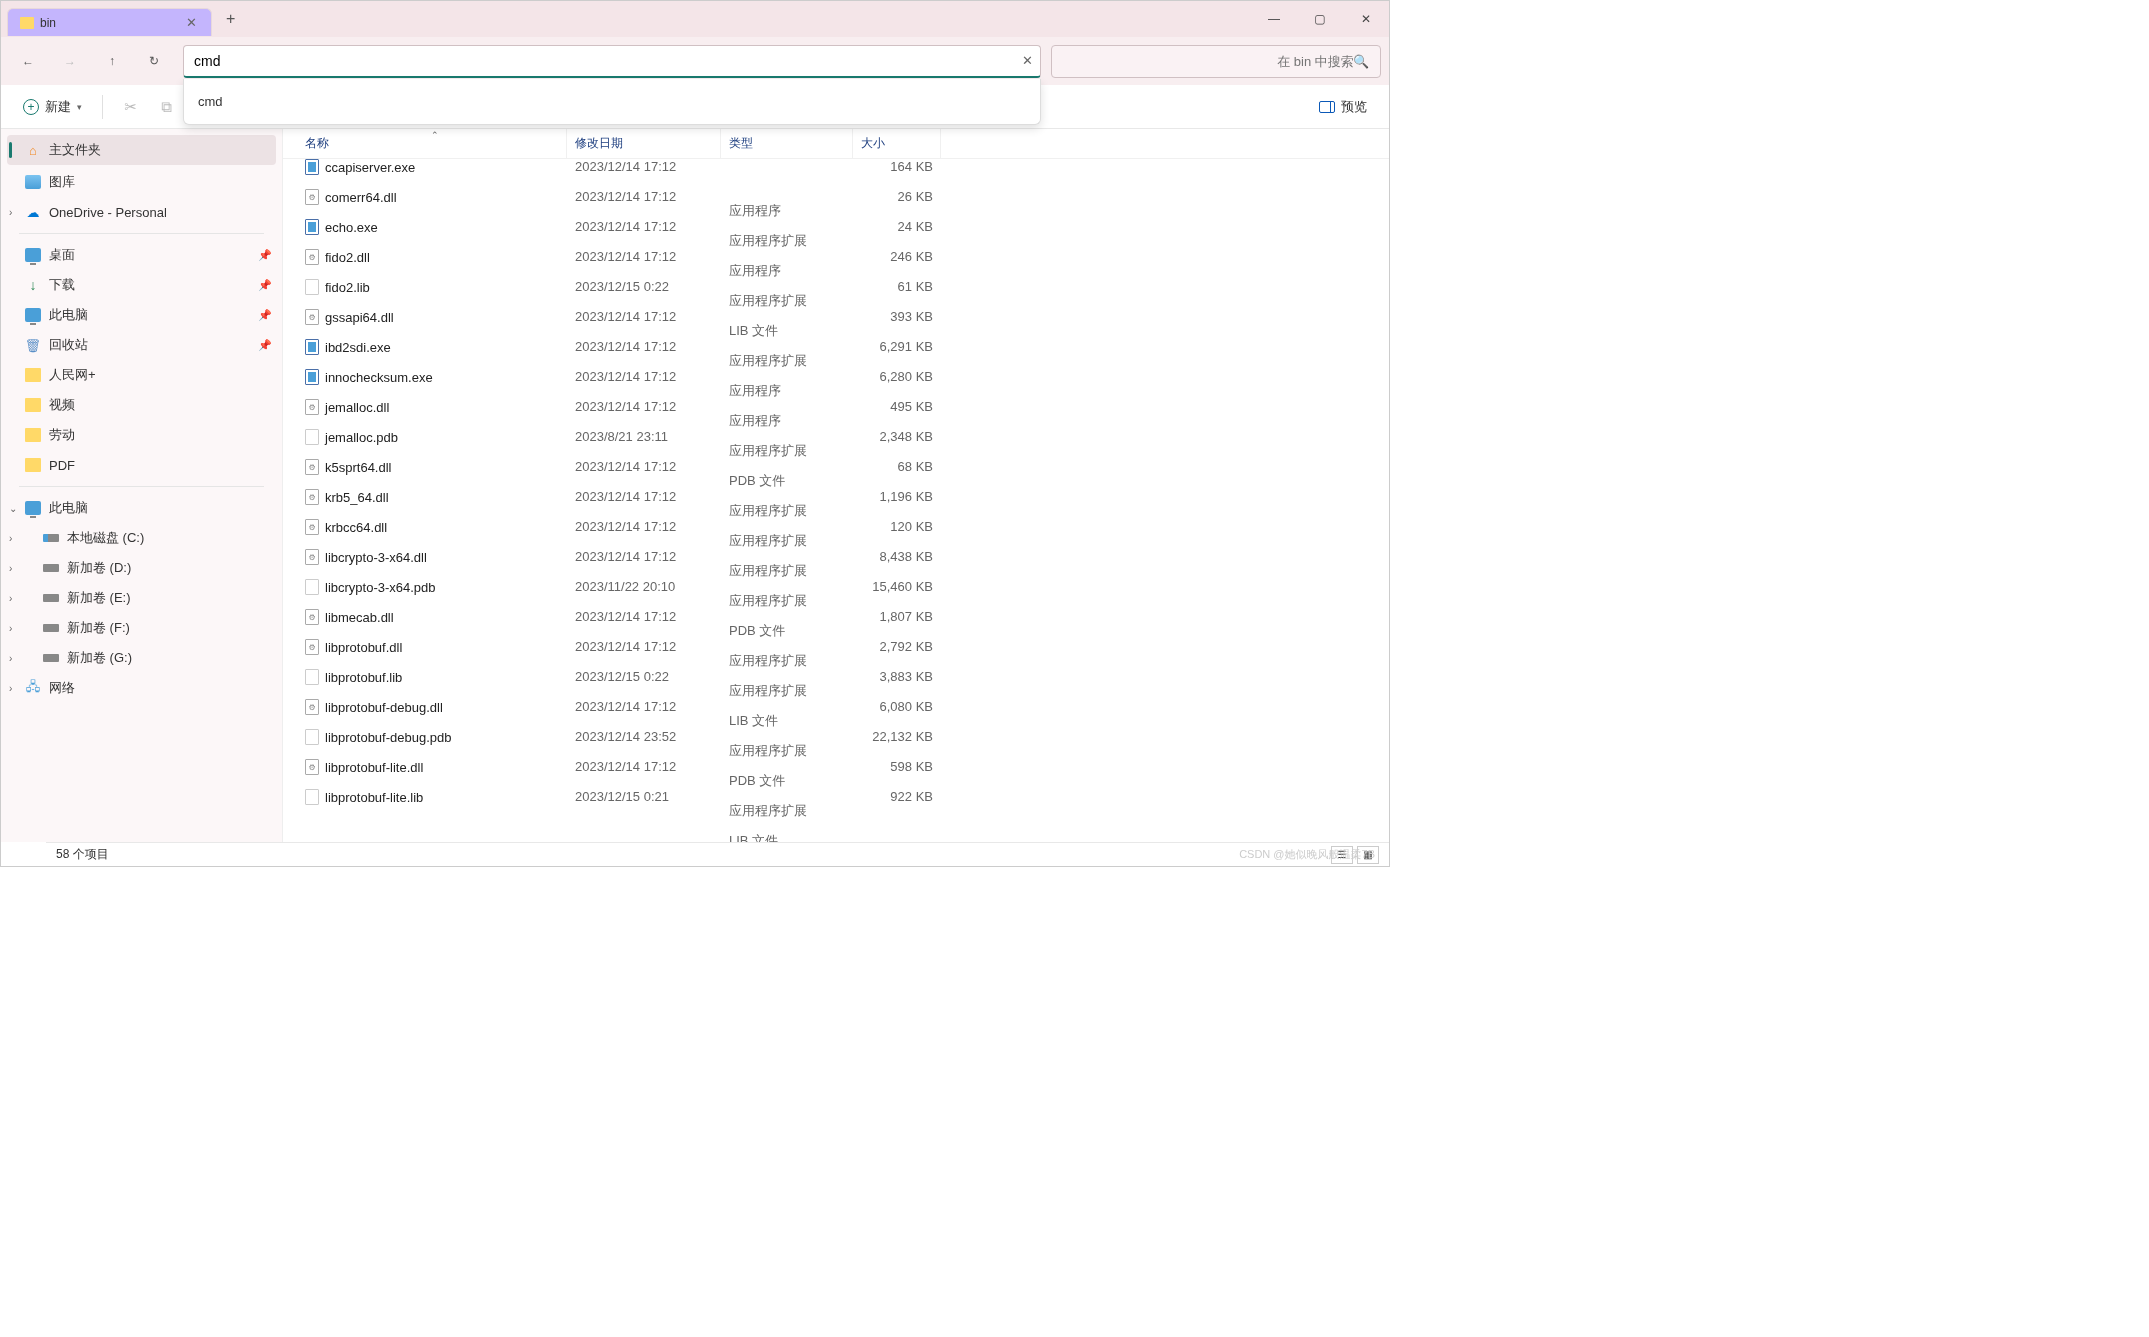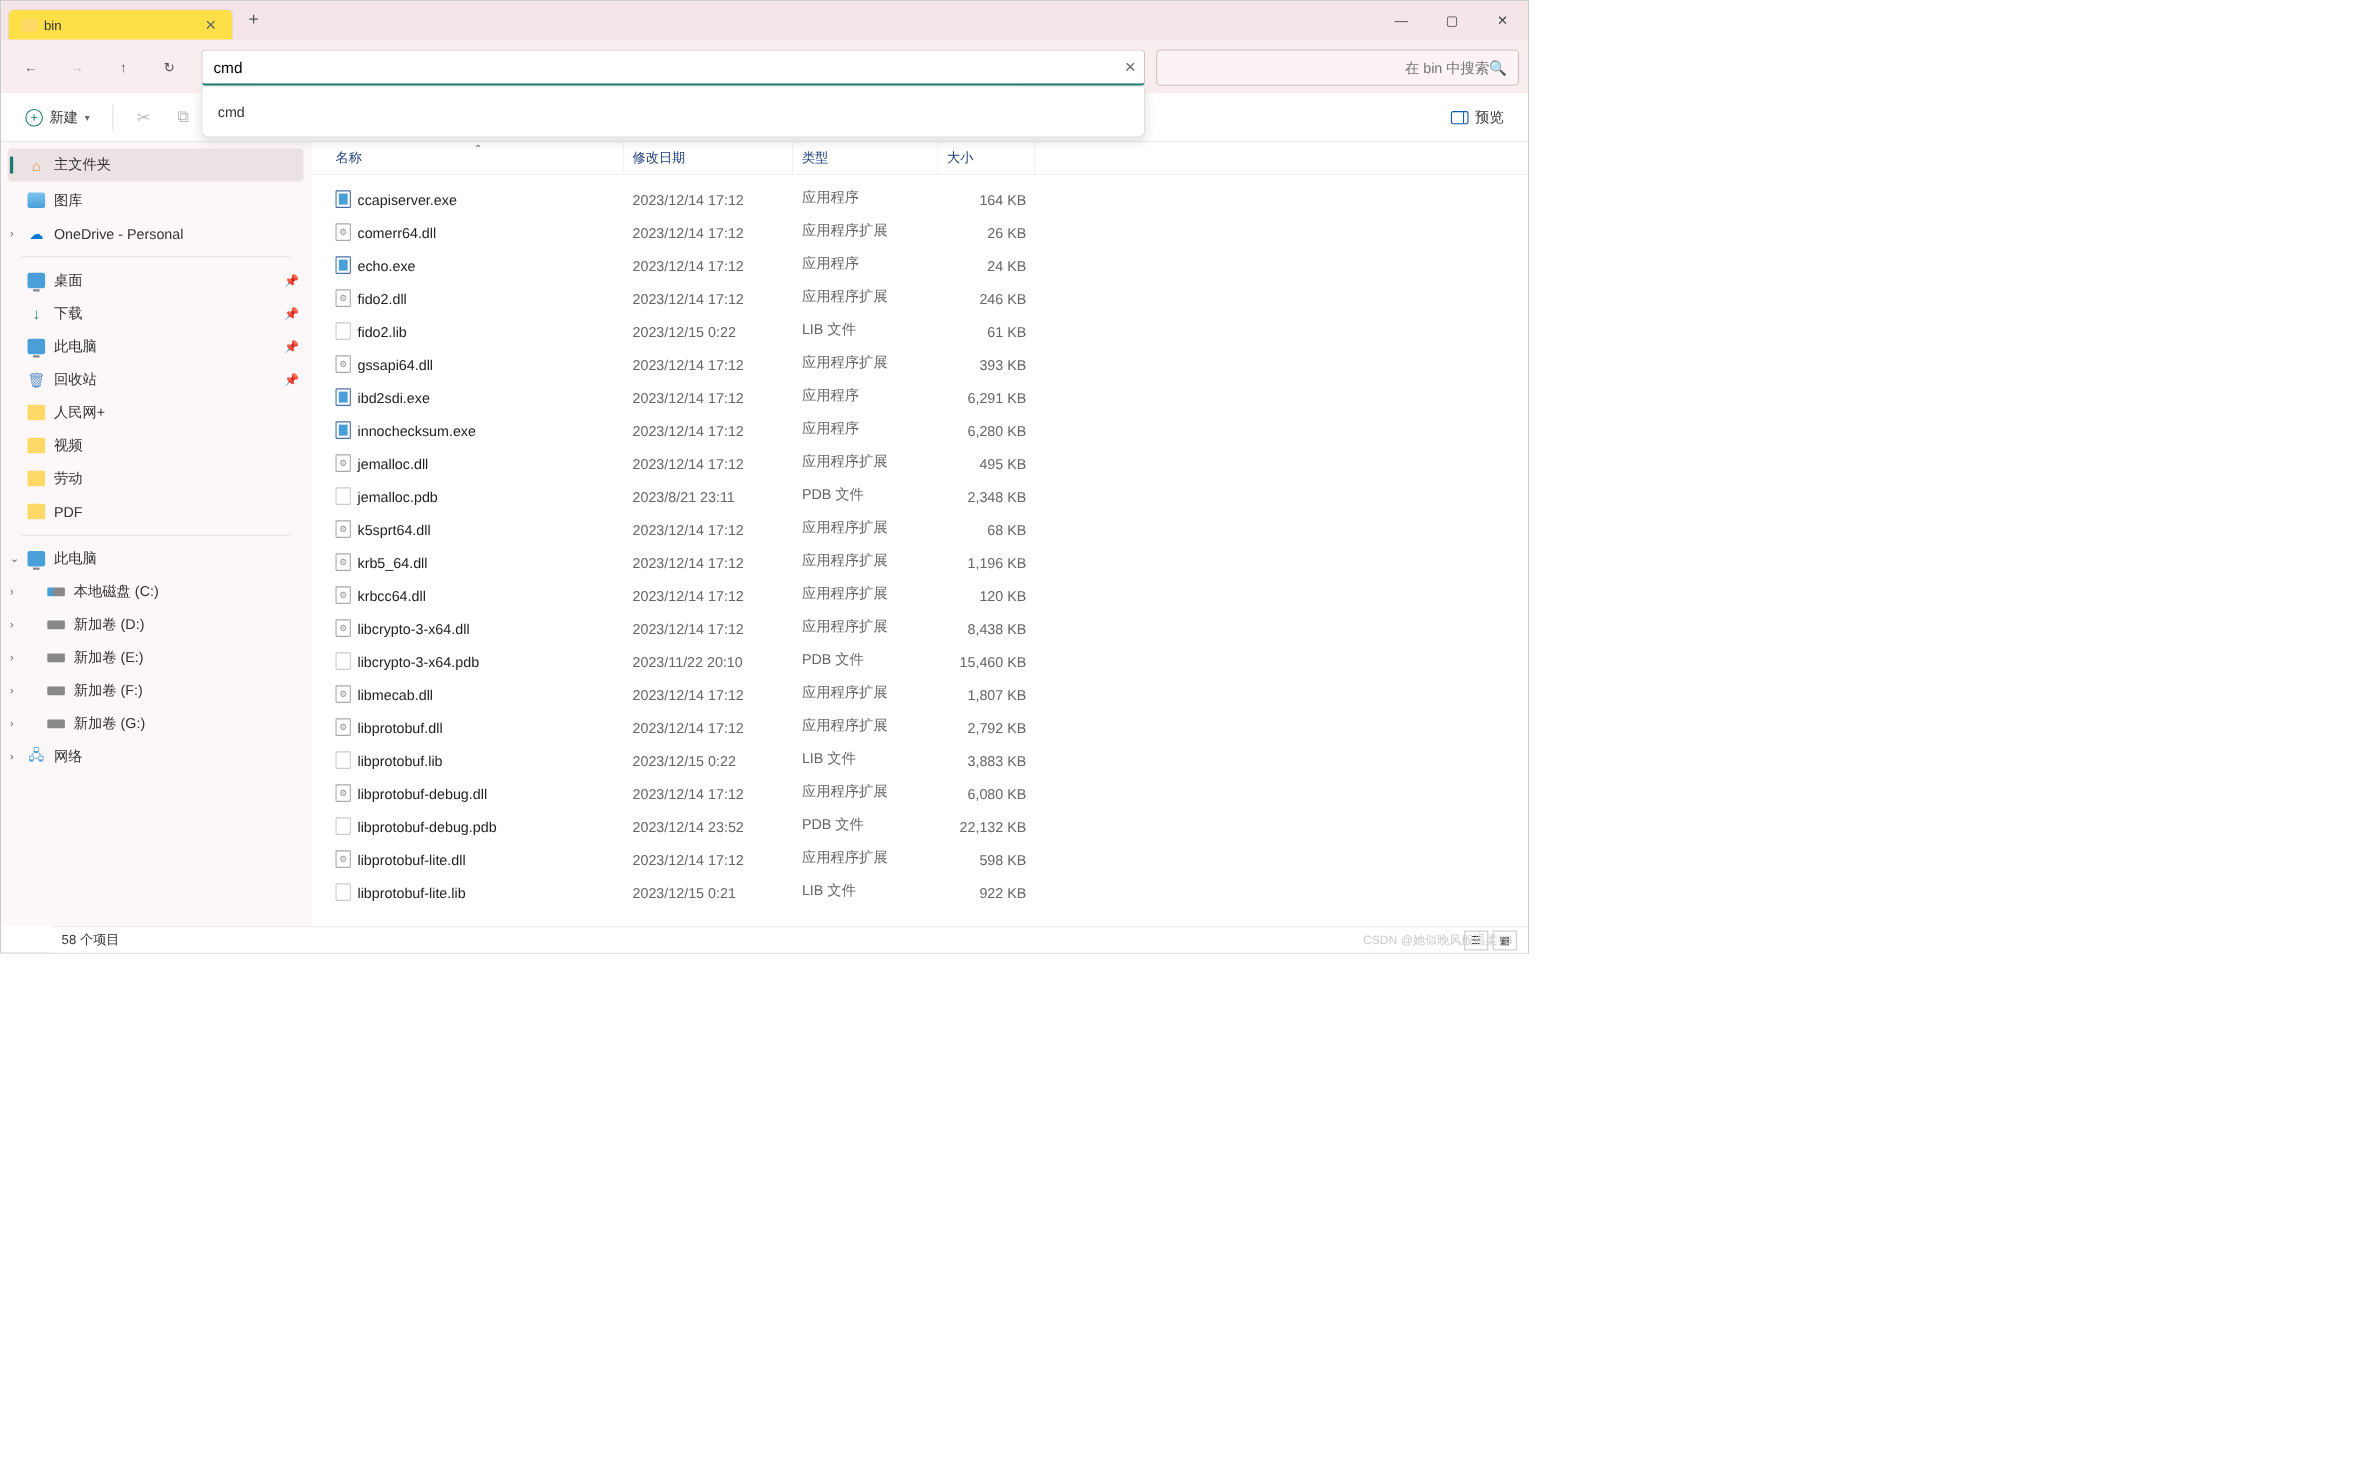--- a/index.html
+++ b/index.html
@@ -1,21 +1,21 @@
 <!DOCTYPE html>
 <html><head>
 <meta charset="utf-8">
 <style>
 * { box-sizing: border-box; margin: 0; padding: 0; font-family: "Segoe UI", "Microsoft YaHei", sans-serif; }
 body { background: #fff; font-size: 12px; color: #333; overflow: hidden; }
 .window { width: 1390px; height: 867px; display: flex; flex-direction: column; border: 1px solid #ccc; position: relative; }
 
 
 .title-bar { height: 36px; background: #f4e5e8; display: flex; align-items: center; }
-.tab { display: flex; align-items: center; gap: 6px; background: #fde047; padding: 0 10px; height: 28px; margin: 6px 0 0 6px; border-radius: 6px 6px 0 0; border: 1px solid #e8d8db; border-bottom: none; min-width: 205px; }
+.tab { display: flex; align-items: center; gap: 6px; background: #c4b5fd; padding: 0 10px; height: 28px; margin: 6px 0 0 6px; border-radius: 6px 6px 0 0; border: 1px solid #e8d8db; border-bottom: none; min-width: 205px; }
 .tab .folder-ico { width: 14px; height: 12px; background: #ffd968; border-radius: 1px; margin-left: 2px; }
 .tab-title { font-size: 12px; flex: 1; }
 .tab-close { font-size: 13px; color: #666; padding: 0 4px; cursor: pointer; }
 .new-tab { font-size: 16px; color: #555; margin-left: 14px; cursor: pointer; }
 .win-controls { margin-left: auto; display: flex; }
 .win-btn { width: 46px; height: 36px; display: flex; align-items: center; justify-content: center; cursor: pointer; font-size: 12px; color: #444; }
 
 
 .nav-bar { height: 48px; background: #f8eef0; display: flex; align-items: center; padding: 0 8px; gap: 4px; }
 .nav-btn { width: 38px; height: 38px; display: flex; align-items: center; justify-content: center; border-radius: 4px; color: #555; cursor: pointer; }
@@ -68,21 +68,21 @@
 
 
 .content { flex: 1; overflow-y: scroll; background: #fff; position: relative; }
 .headers { display: flex; height: 30px; align-items: center; border-bottom: 1px solid #f0f0f0; position: sticky; top: 0; background: #fff; padding-left: 14px; }
 .hcol { font-size: 12px; color: #204080; border-right: 1px solid #f0f0f0; padding-left: 8px; display: flex; align-items: center; height: 100%; }
 .hcol.name { width: 270px; }
 .hcol.date { width: 154px; }
 .hcol.type { width: 132px; }
 .hcol.size { width: 88px; justify-content: flex-start; }
 .sort-ind { font-size: 9px; color: #666; position: absolute; left: 148px; top: 1px; }
-.row { display: flex; height: 30px; align-items: flex-end; padding-left: 14px; font-size: 13px; color: #444; }
+.row { display: flex; height: 30px; align-items: flex-start; padding-left: 14px; font-size: 13px; color: #444; }
 .cell { padding-left: 8px; }
 .cell.name { width: 270px; display: flex; align-items: center; gap: 6px; color: #222; }
 .cell.date { width: 154px; color: #666; }
 .cell.type { width: 132px; color: #666; margin-top: 43px; }
 .cell.size { width: 88px; text-align: right; color: #666; padding-right: 8px; }
 .fico { width: 14px; height: 16px; border: 1px solid #ccc; border-radius: 1px; background: #fff; flex-shrink: 0; position: relative; }
 .fico.exe { border-color: #4a6fa8; }
 .fico.exe::after { content: ""; position: absolute; inset: 2px; background: #4a9fd8; }
 .fico.dll { border-color: #aaa; }
 .fico.dll::after { content: "⚙"; position: absolute; inset: 0; font-size: 8px; display: flex; align-items: center; justify-content: center; color: #888; }

